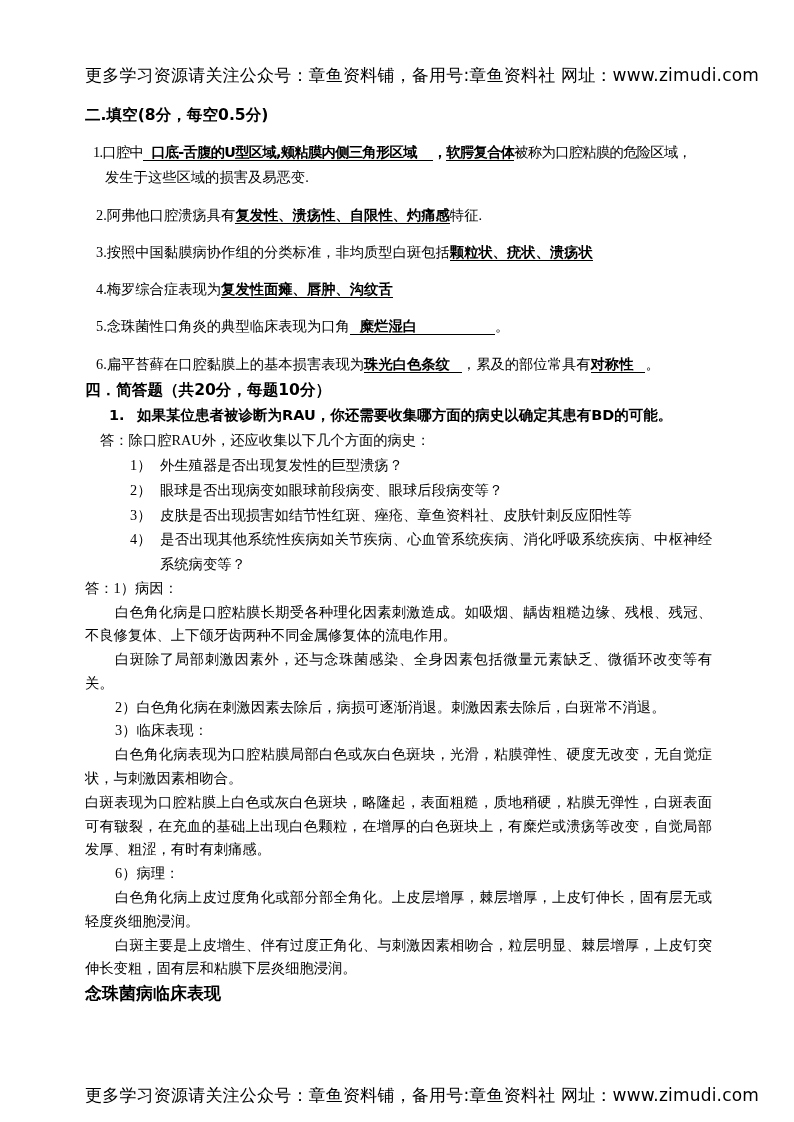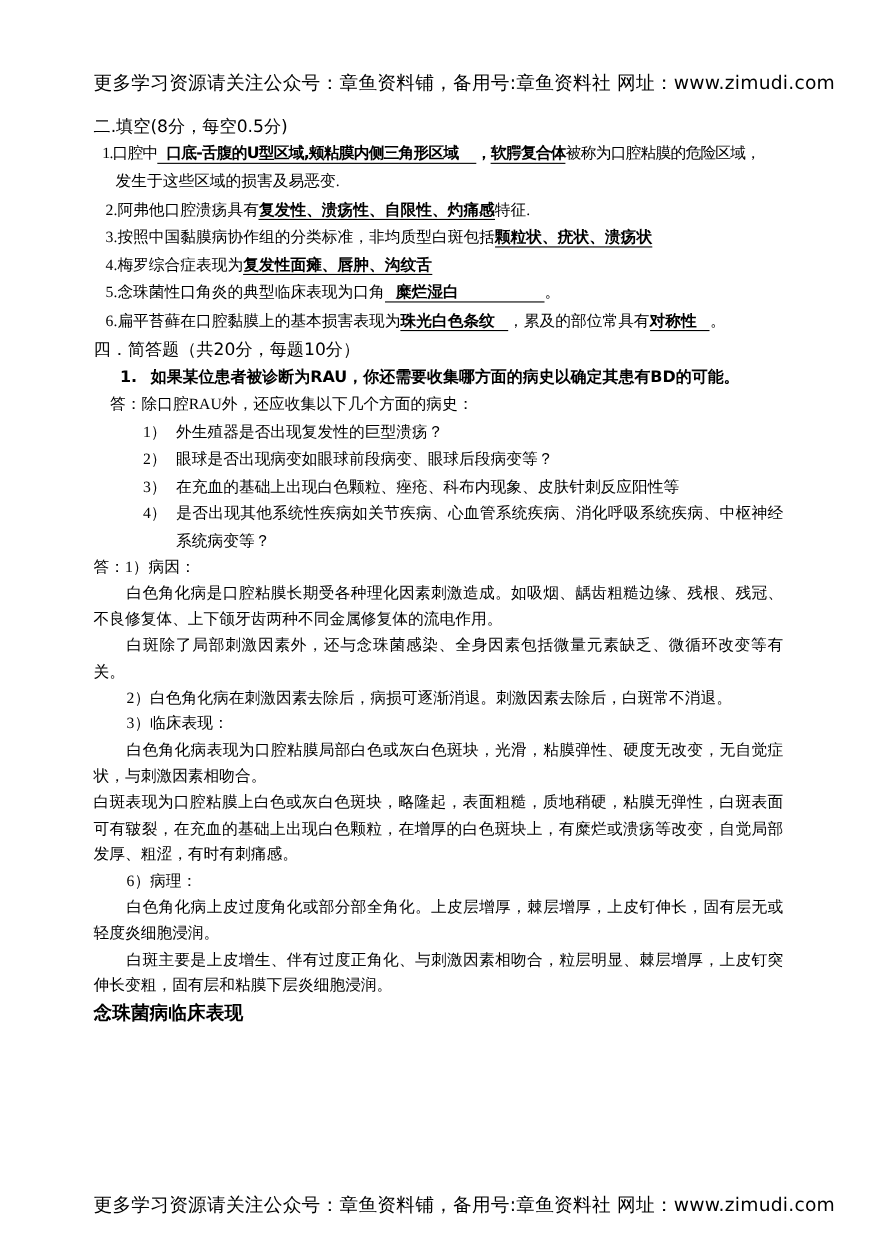--- a/index.html
+++ b/index.html
@@ -15,23 +15,23 @@
   }
   .banner.top{top:40px;}
   .banner.bottom{top:1060px;}
   .content{
     position:absolute;top:102px;left:85px;width:627px;
     font-size:14.3px;line-height:25.3px;text-align:justify;
   }
   p{margin:0;padding:0;}
   .sec-heading{
     font-family:"DejaVu Sans","Liberation Sans",sans-serif;
-    font-weight:normal;font-size:15.6px;line-height:26px;text-align:left;
+    font-weight:bold;font-size:15.6px;line-height:26px;text-align:left;
   }
-  .fill-item{padding-left:11px;}
+  .fill-item{padding-left:11px;margin-top:12px;}
   .fill-item.first{padding-left:8px;letter-spacing:-0.7px;}
   .fill-item.first .cont{display:block;padding-left:12px;letter-spacing:0;}
   .blank{
     font-family:"DejaVu Sans","Liberation Sans",sans-serif;
     font-weight:bold;border-bottom:1.6px solid #000;
   }
   .blank.pad-a{padding-left:8px;padding-right:16px;}
   .blank.pad-wide{padding-left:10px;padding-right:78px;}
   .blank.pad-md{padding-right:12px;}
   .bold-comma{font-family:"DejaVu Sans","Liberation Sans",sans-serif;font-weight:bold;}
@@ -76,21 +76,21 @@
 
     <div class="sa">
       <p class="sec-heading">四．简答题（共20分，每题10分）</p>
 
       <p class="q-title"><span class="q-num">1.</span><span>如果某位患者被诊断为RAU，你还需要收集哪方面的病史以确定其患有BD的可能。</span></p>
 
       <p class="ans-intro">答：除口腔RAU外，还应收集以下几个方面的病史：</p>
 
       <p class="point"><span class="pt-num">1）</span><span>外生殖器是否出现复发性的巨型溃疡？</span></p>
       <p class="point"><span class="pt-num">2）</span><span>眼球是否出现病变如眼球前段病变、眼球后段病变等？</span></p>
-      <p class="point"><span class="pt-num">3）</span><span>在充血的基础上出现白色颗粒、痤疮、科布内现象、皮肤针刺反应阳性等</span></p>
+      <p class="point"><span class="pt-num">3）</span><span>皮肤是否出现损害如结节性红斑、痤疮、章鱼资料社、皮肤针刺反应阳性等</span></p>
       <p class="point"><span class="pt-num">4）</span><span>是否出现其他系统性疾病如关节疾病、心血管系统疾病、消化呼吸系统疾病、中枢神经系统病变等？</span></p>
 
 
       <div class="a2">
         <p class="para">答：1）病因：</p>
         <p class="para ind">白色角化病是口腔粘膜长期受各种理化因素刺激造成。如吸烟、龋齿粗糙边缘、残根、残冠、不良修复体、上下颌牙齿两种不同金属修复体的流电作用。</p>
         <p class="para ind">白斑除了局部刺激因素外，还与念珠菌感染、全身因素包括微量元素缺乏、微循环改变等有关。</p>
         <p class="para ind">2）白色角化病在刺激因素去除后，病损可逐渐消退。刺激因素去除后，白斑常不消退。</p>
         <p class="para ind">3）临床表现：</p>
         <p class="para ind">白色角化病表现为口腔粘膜局部白色或灰白色斑块，光滑，粘膜弹性、硬度无改变，无自觉症状，与刺激因素相吻合。</p>

